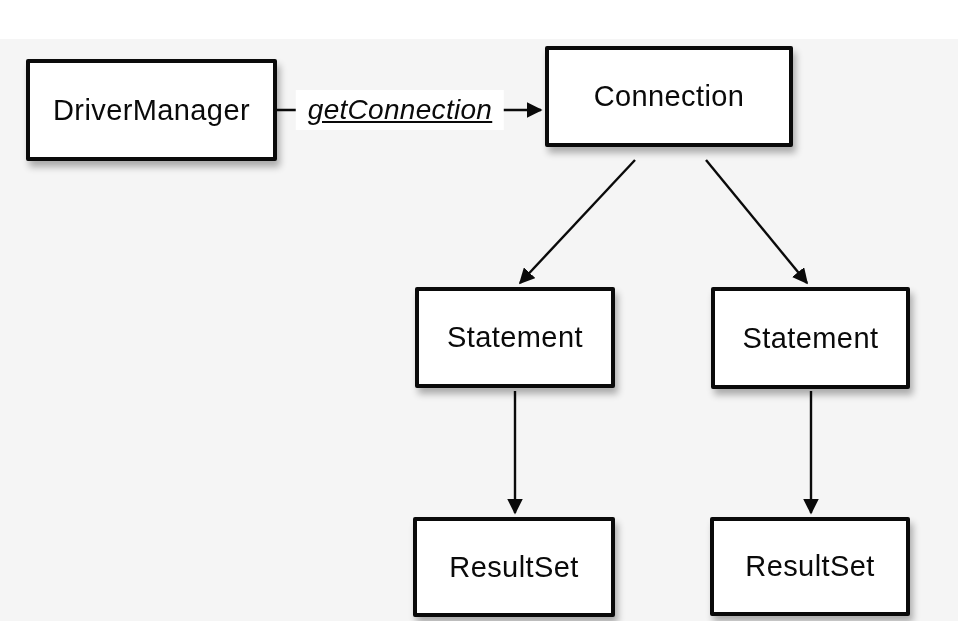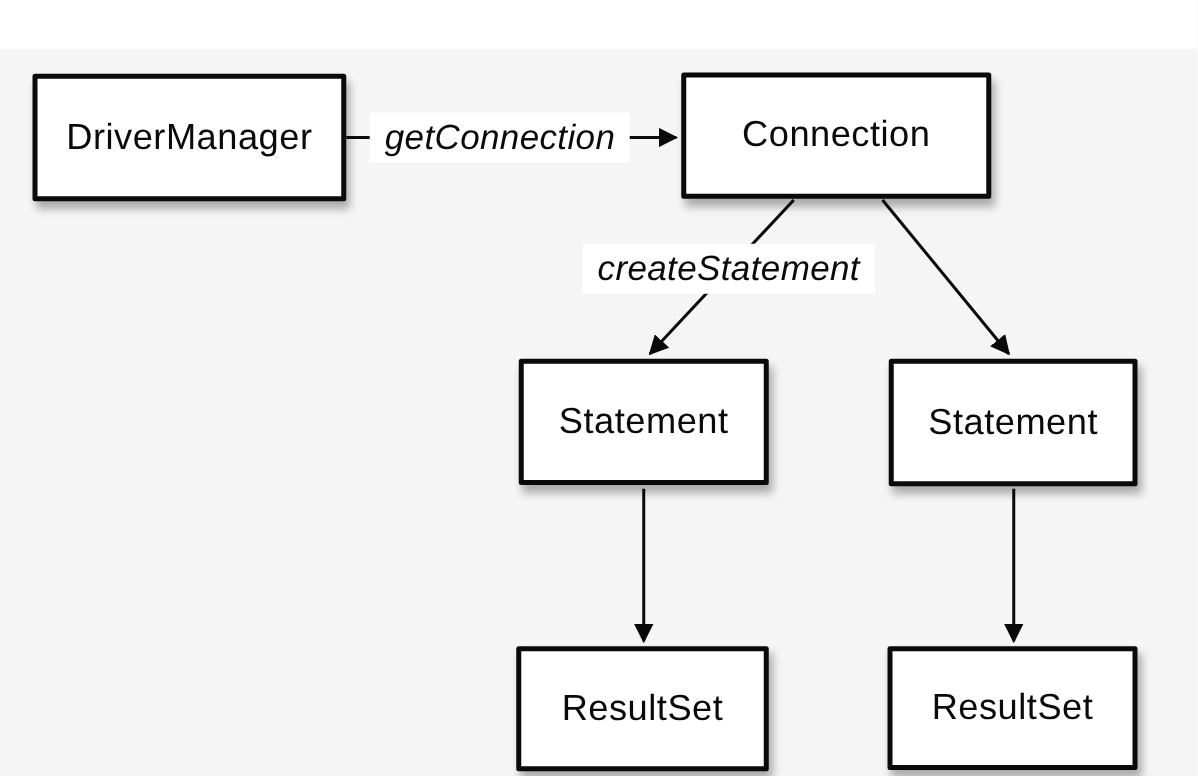--- a/index.html
+++ b/index.html
@@ -30,36 +30,37 @@
     border-radius: 2px;
     box-shadow: 3px 6px 7px rgba(0,0,0,0.30);
     display: flex;
     align-items: center;
     justify-content: center;
     font-size: 29px;
     letter-spacing: 0.4px;
     color: #0a0a0a;
   }
   #node-driver-manager  { left: 26px;  top: 20px;  width: 251px; height: 102px; }
-  #node-connection      { left: 545px; top: 19px;  width: 248px; height: 101px; align-items: center; }
+  #node-connection      { left: 545px; top: 7px;  width: 248px; height: 101px; align-items: center; }
   #node-statement-left  { left: 415px; top: 248px; width: 200px; height: 101px; }
   #node-statement-right { left: 711px; top: 248px; width: 199px; height: 102px; }
   #node-resultset-left  { left: 413px; top: 478px; width: 202px; height: 100px; }
   #node-resultset-right { left: 710px; top: 478px; width: 200px; height: 99px;  }
 
   .edge-label {
     position: absolute;
     transform: translate(-50%, -50%);
     background: #ffffff;
     color: #0a0a0a;
     font-size: 28px;
     font-style: italic;
     letter-spacing: 0.3px;
     padding: 4px 12px;
     white-space: nowrap;
+    text-decoration: underline;
   }
   #label-get-connection   { left: 400px; top: 71px;  }
   #label-create-statement { left: 583px; top: 176px; }
   #label-execute-query    { left: 515px; top: 410px; }
 </style>
 </head>
 <body>
 
 <div id="canvas">
 
@@ -95,16 +96,15 @@
   <div class="node" id="node-resultset-left">
     <span>ResultSet</span>
   </div>
 
   <div class="node" id="node-resultset-right">
     <span>ResultSet</span>
   </div>
 
   <div class="edge-label" id="label-get-connection">getConnection</div>
 
-  <div class="edge-label" id="label-create-statement">createStatement</div>
 
 
 </div>
 
 </body></html>

